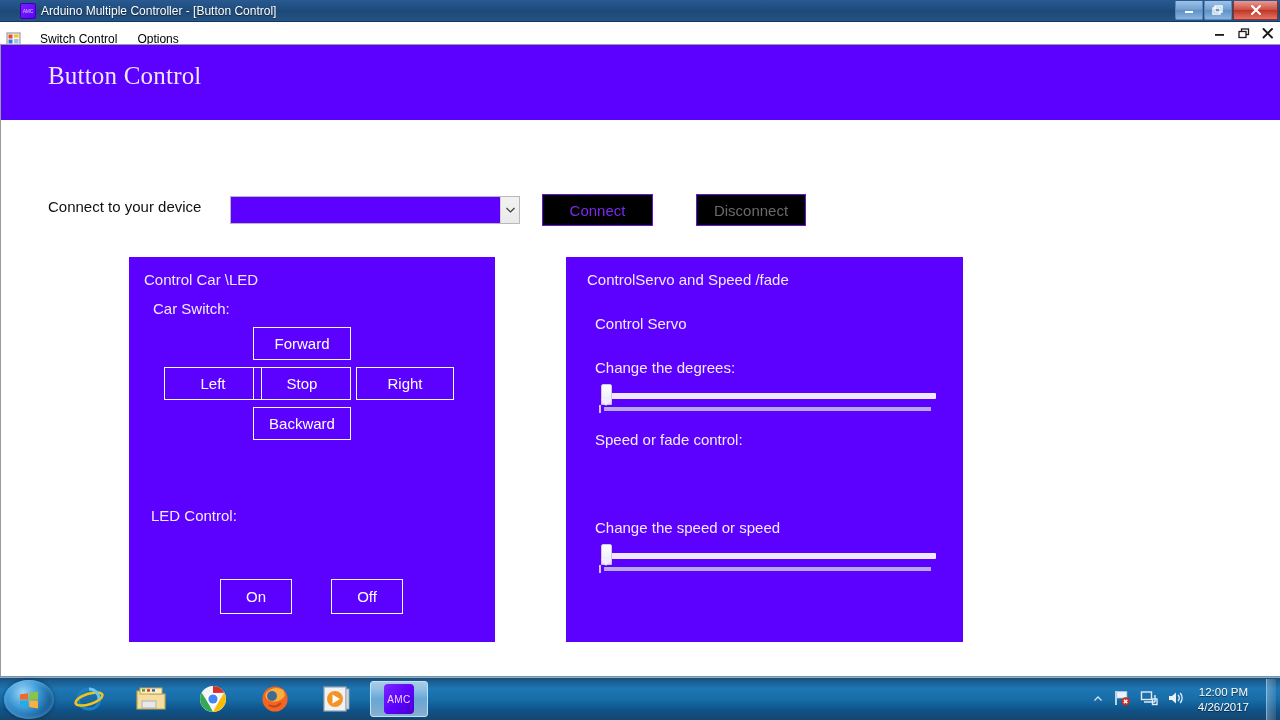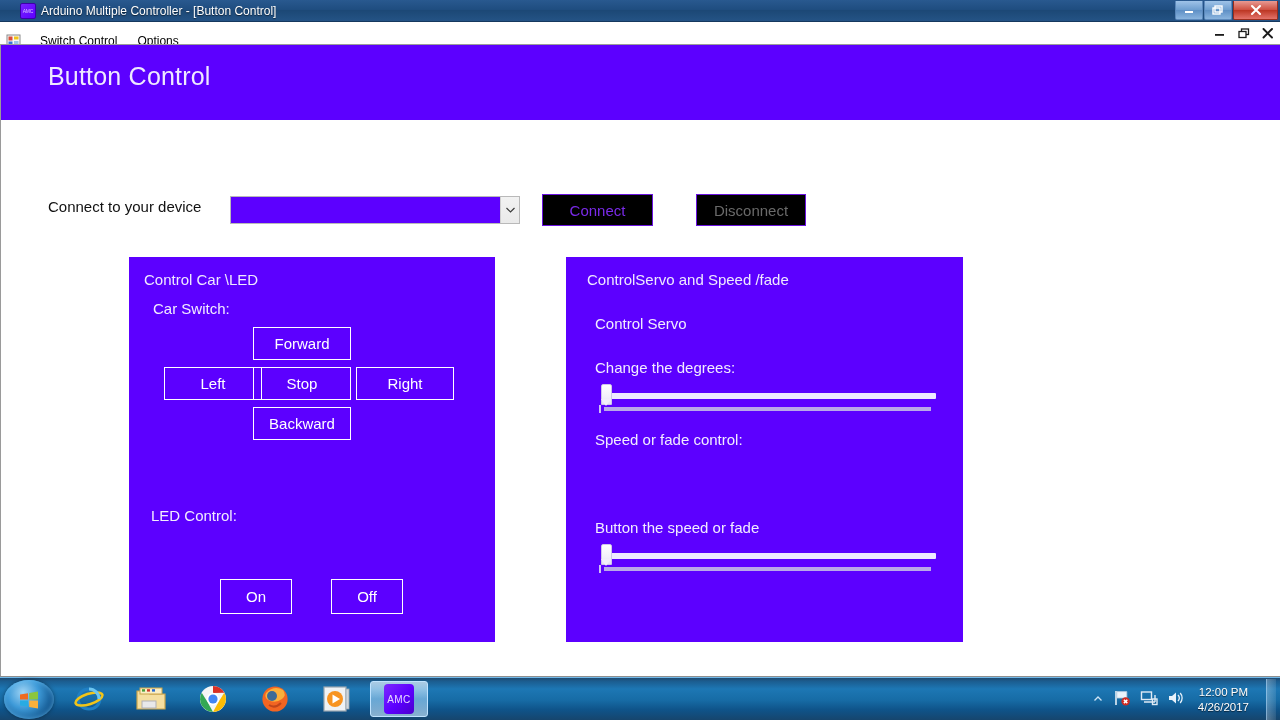--- a/index.html
+++ b/index.html
@@ -41,38 +41,39 @@
   .win-btn.close {
     width: 45px;
     background: linear-gradient(to bottom, #e89a92 0%, #cf5243 48%, #bd3724 52%, #e4736a 100%);
     border-color: #9c2d1c;
   }
   .win-btn svg { display: block; }
 
   
   .menubar {
     position: absolute; left: 0; top: 22px; width: 1280px; height: 39px;
-    background: #ffffff; border-bottom: 1px solid #7f1d1d;
+    background: #ffffff; border-bottom: 6px solid #7f1d1d;
     display: flex; align-items: center;
   }
   .menu-icon { width: 16px; height: 16px; margin-left: 6px; margin-right: 8px; position: relative; }
   .menu-item {
     font-size: 12px; color: #000000; padding: 2px 10px; white-space: nowrap;
   }
   .mdi-btns { position: absolute; right: 6px; top: 0; height: 22px; display: flex; align-items: center; gap: 12px; }
   .mdi-btn { width: 12px; height: 12px; display: flex; align-items: center; justify-content: center; }
 
   
   .client {
     position: absolute; left: 0; top: 44px; width: 1280px; height: 633px;
     background: #ffffff; border-top: 1px solid #9a9a9a; border-left: 1px solid #9a9a9a;
   }
   .page-header {
     position: absolute; left: 0; top: 0; width: 1279px; height: 75px;
     background: #5c00ff;
+    font-family: Liberation Serif, serif;
   }
   .page-title {
     position: absolute; left: 47px; top: 17px;
     font-size: 25px; color: #efe9ff; font-weight: normal; letter-spacing: .2px;
   }
 
   
   .conn-label {
     position: absolute; left: 47px; top: 153px;
     font-size: 15px; color: #111111;
@@ -291,21 +292,21 @@
       <div class="panel-sub" style="left:29px; top:102px;">Change the degrees:</div>
 
       <div class="trackbar" style="left:33px; top:128px;">
         <div class="track"></div>
         <div class="ticks"></div>
         <div class="tick-end"></div>
         <div class="thumb"></div>
       </div>
 
       <div class="panel-sub" style="left:29px; top:174px;">Speed or fade control:</div>
-      <div class="panel-sub" style="left:29px; top:262px;">Button the speed or fade</div>
+      <div class="panel-sub" style="left:29px; top:262px;">Change the speed or speed</div>
 
       <div class="trackbar" style="left:33px; top:288px;">
         <div class="track"></div>
         <div class="ticks"></div>
         <div class="tick-end"></div>
         <div class="thumb"></div>
       </div>
     </div>
   </div>
 

